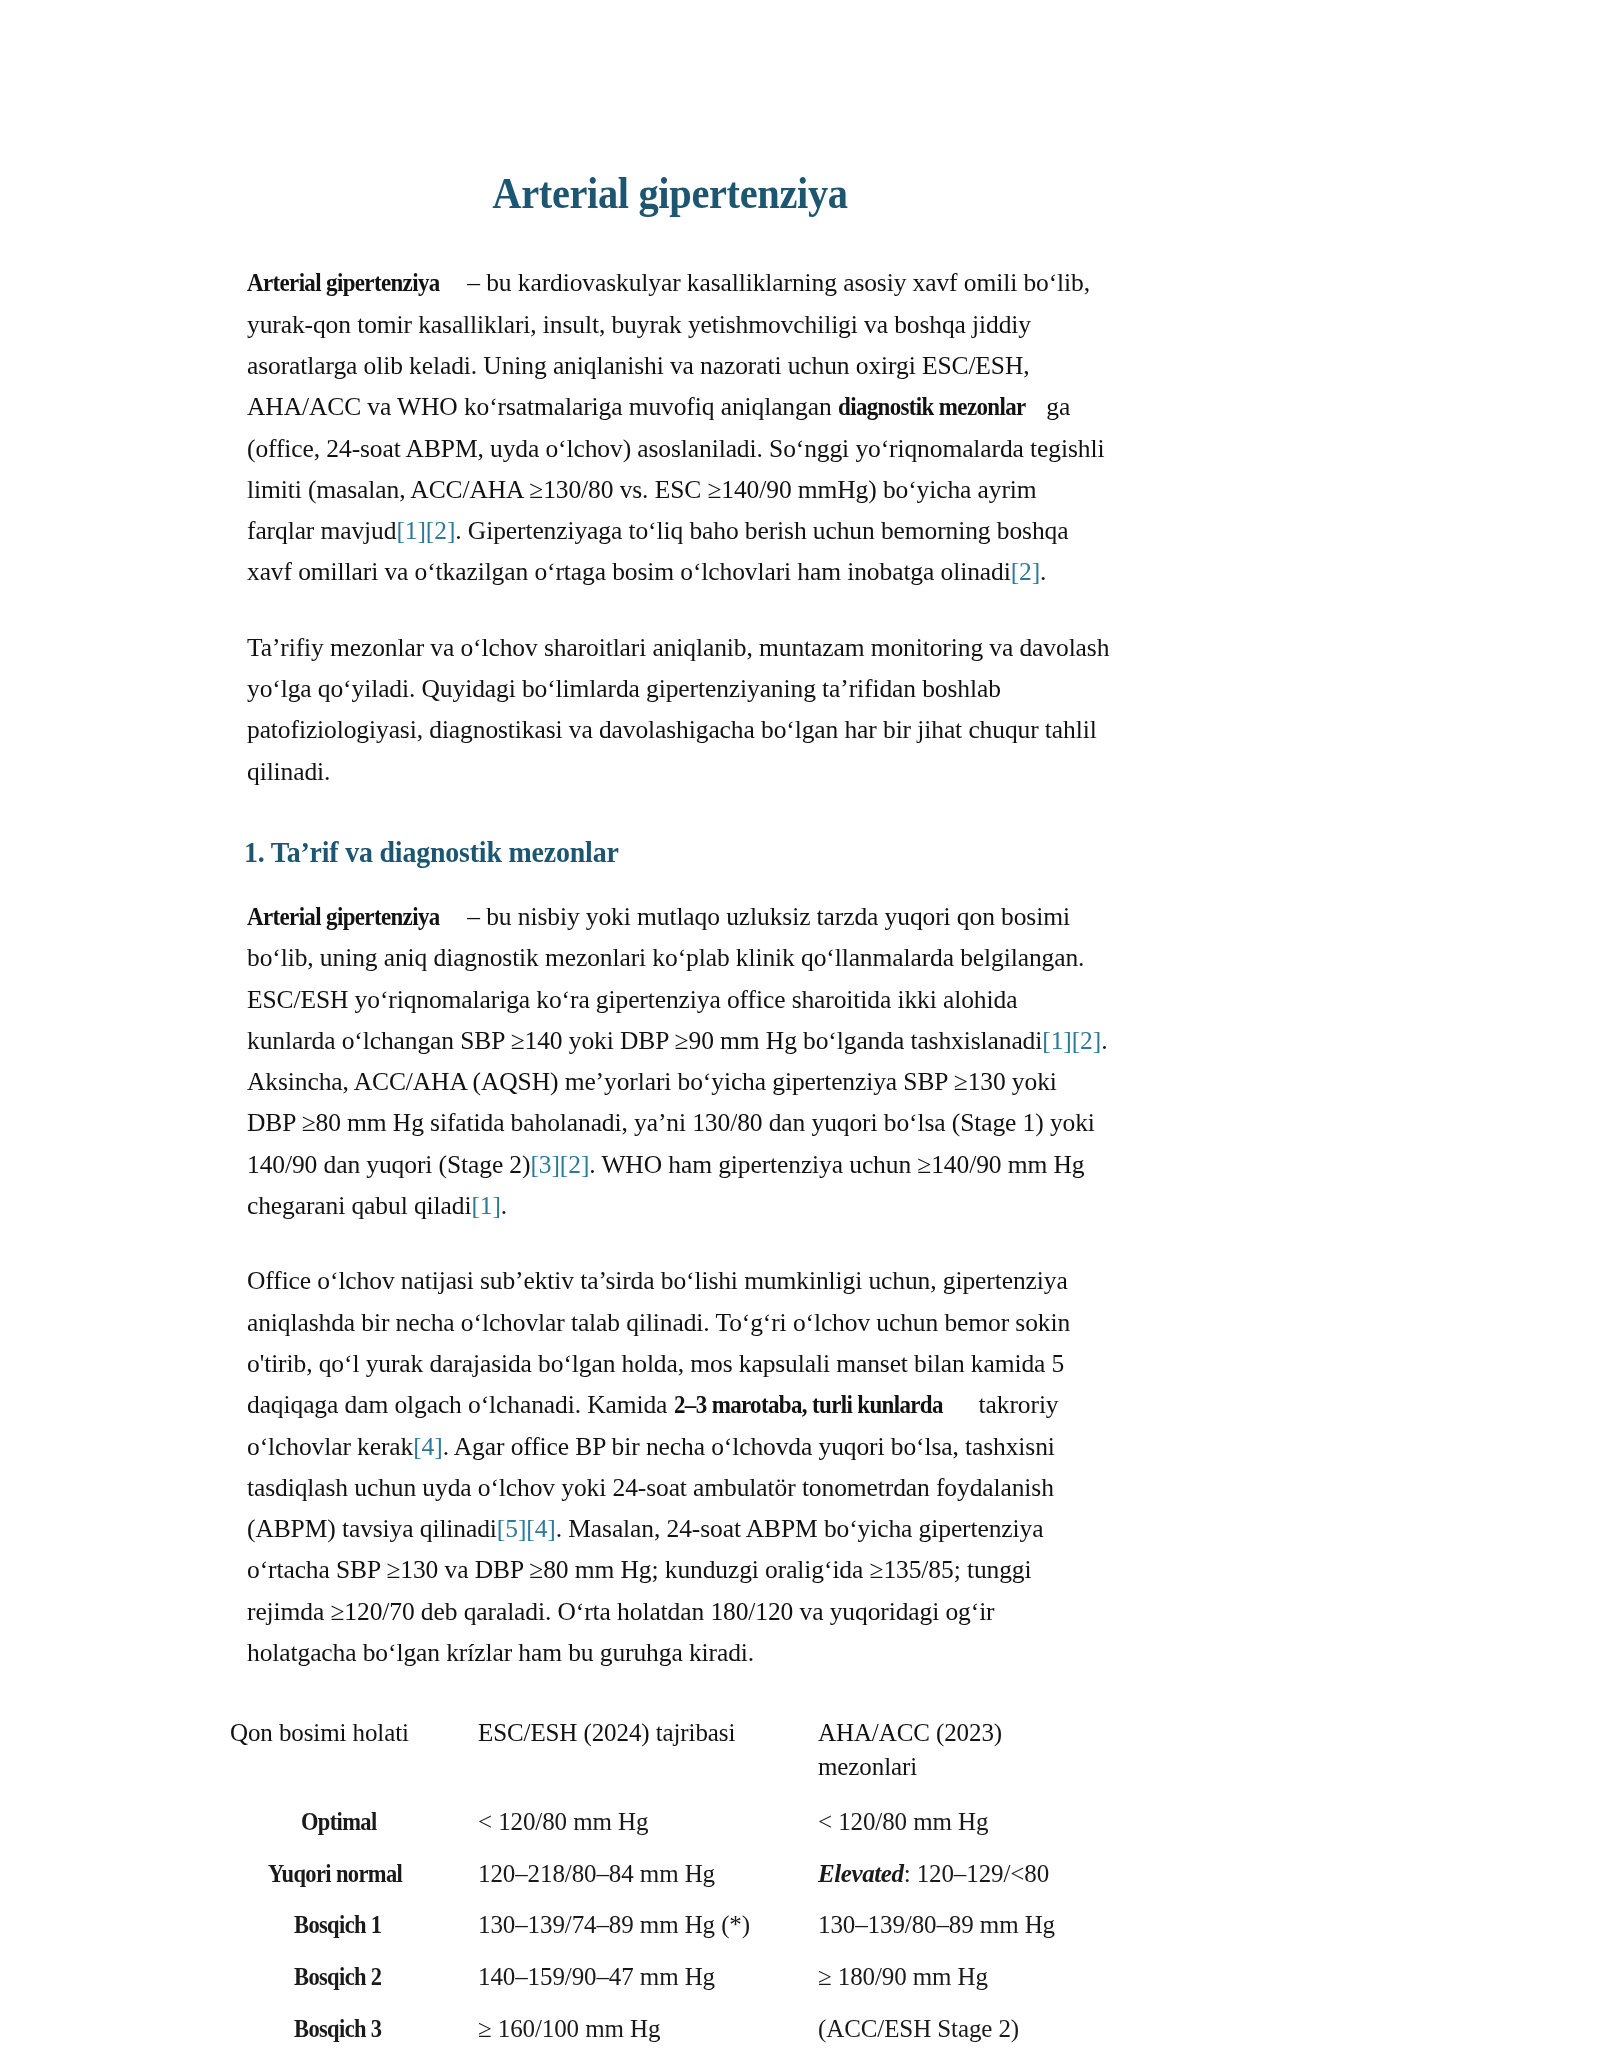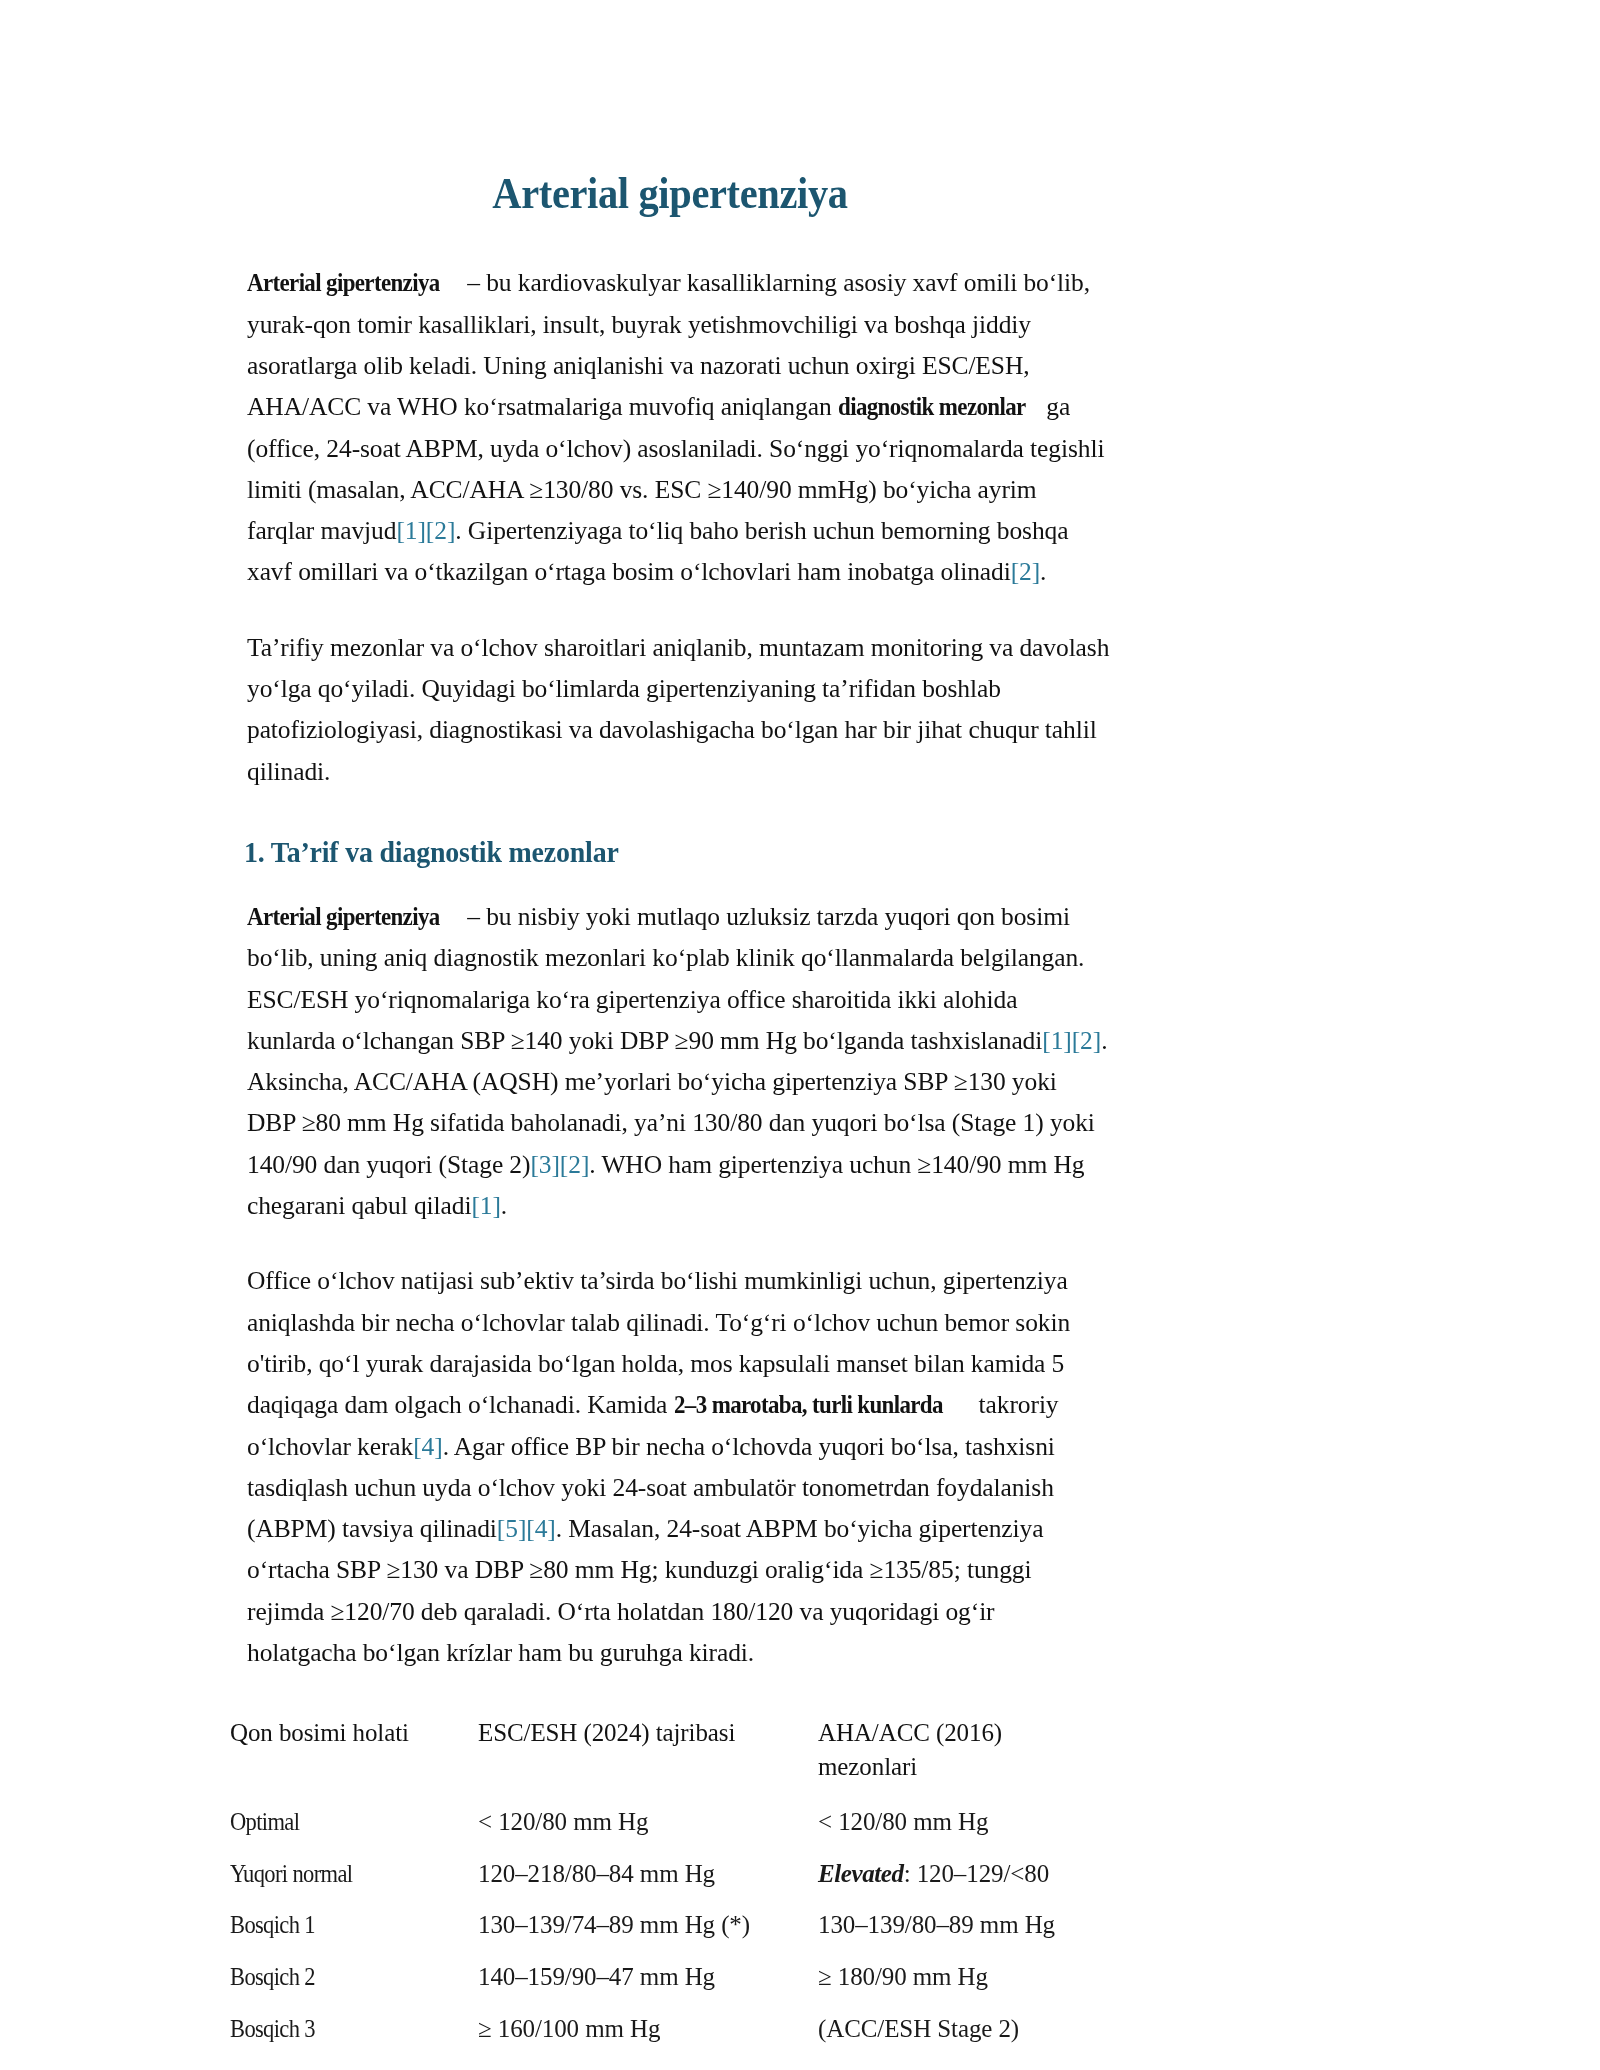--- a/index.html
+++ b/index.html
@@ -92,22 +92,23 @@
     letter-spacing: -0.1px;
     border: none;
     margin-left: 20px;
   }
   table.bp-table th {
     font-weight: 400;
     color: #121212;
     padding-bottom: 12px;
   }
   table.bp-table td.rowhead {
-    font-weight: 400;
+    font-weight: 700;
     letter-spacing: -0.7px;
+    text-align: center;
   }
   table.bp-table td.rowhead span {
     display: inline-block;
     transform: scaleX(0.9);
     transform-origin: left center;
   }
   table.bp-table col.c1 { width: 248px; }
   table.bp-table col.c2 { width: 340px; }
   table.bp-table col.c3 { width: 292px; }
 
@@ -138,21 +139,21 @@
     <table class="bp-table">
       <colgroup>
         <col class="c1">
           <col class="c2">
           <col class="c3">
       </colgroup>
       <thead>
         <tr>
           <th>Qon bosimi holati</th>
           <th>ESC/ESH (2024) tajribasi</th>
-          <th>AHA/ACC (2016) mezonlari</th>
+          <th>AHA/ACC (2023) mezonlari</th>
         </tr>
       </thead>
       <tbody>
         <tr>
           <td class="rowhead"><span>Optimal</span></td>
           <td>&lt; 120/80 mm Hg</td>
           <td><span class="em"></span><span>&lt; 120/80 mm Hg</span></td>
         </tr>
         <tr>
           <td class="rowhead"><span>Yuqori normal</span></td>

